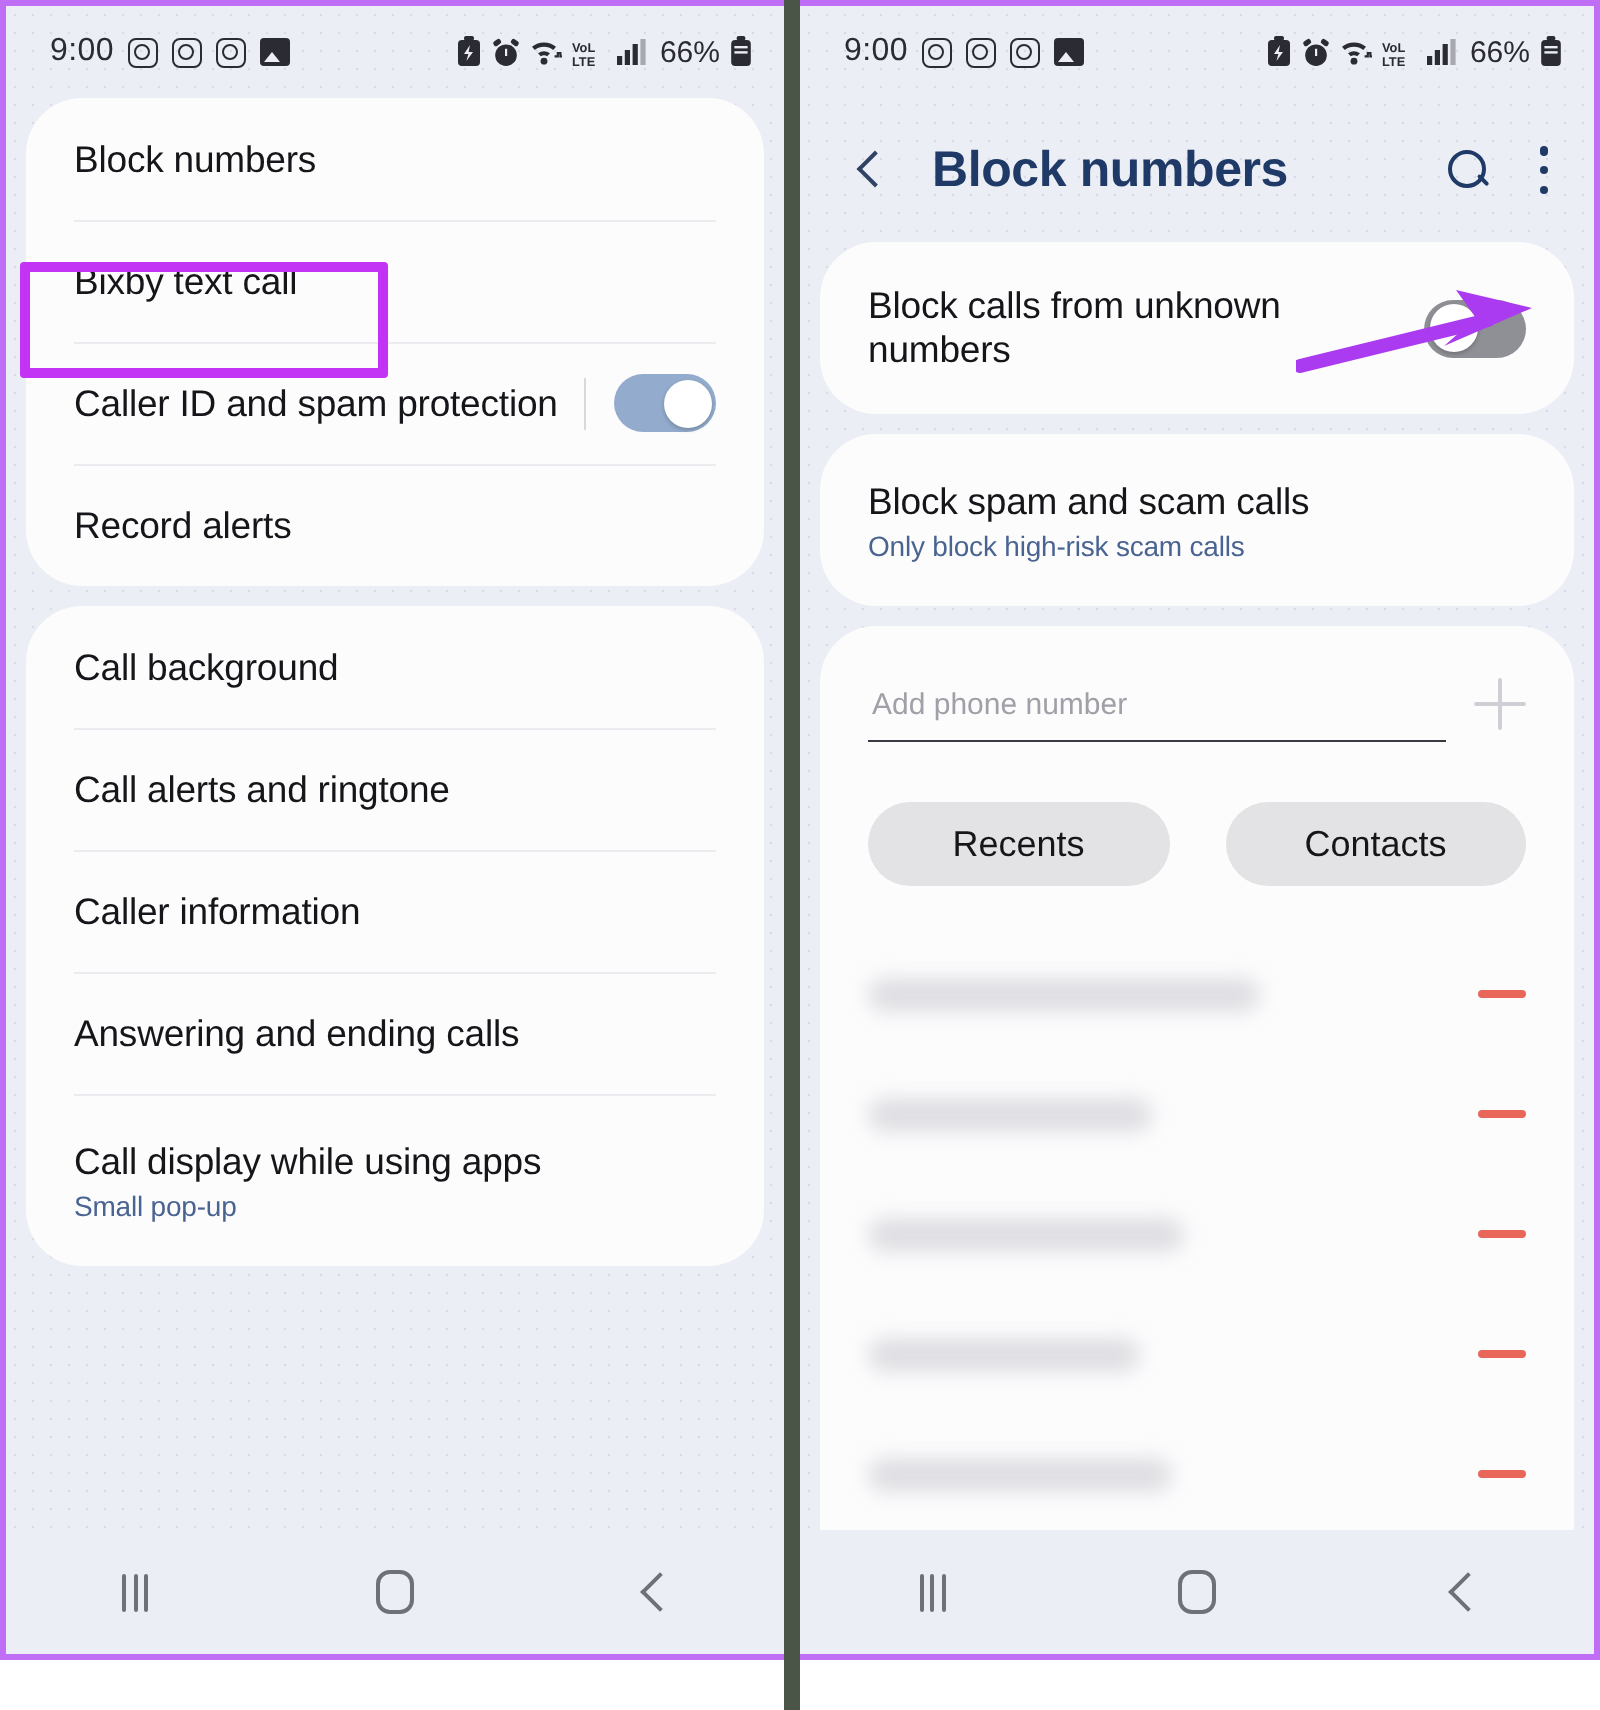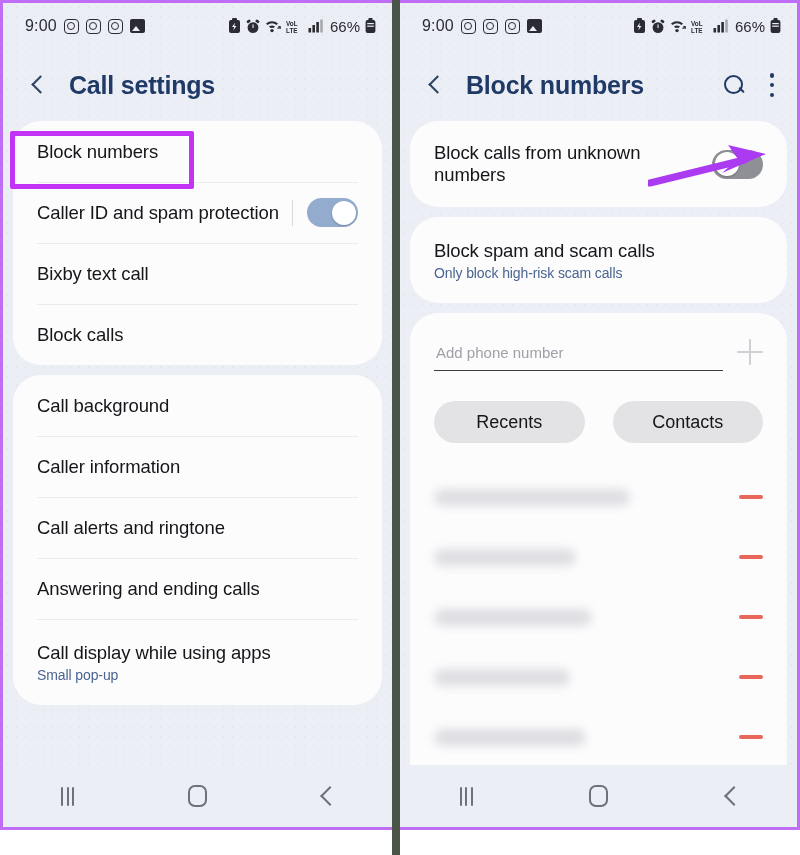--- a/index.html
+++ b/index.html
@@ -402,70 +402,66 @@
           <svg width="11" height="16" viewBox="0 0 11 16">
               <rect x="0.6" y="2" width="9.8" height="13" rx="2" fill="#2b2b33"></rect>
               <rect x="3.3" y="0" width="4.4" height="2.3" rx="1" fill="#2b2b33"></rect>
               <rect x="2.2" y="5" width="6.6" height="1.2" fill="#eceef5"></rect>
               <rect x="2.2" y="7.6" width="6.6" height="1.2" fill="#eceef5"></rect>
             </svg>
         </span>
       </div>
     </div>
 
-    <div class="app-header">
-      <div class="back-chevron"></div>
-      <div class="app-title">Call settings</div>
-    </div>
 
     <div class="content">
 
       <div class="card">
         <div class="row">
           <div class="row-text">
             <span class="row-label">Block numbers</span>
+          </div>
+        </div>
+        <div class="row">
+          <div class="row-text">
+            <span class="row-label">Bixby text call</span>
           </div>
         </div>
         <div class="row">
           <div class="row-text">
             <span class="row-label">Caller ID and spam protection</span>
           </div>
           <div class="toggle-wrap">
             <div class="toggle-sep"></div>
             <div class="toggle on">
                 <div class="knob"></div>
               </div>
           </div>
         </div>
         <div class="row">
           <div class="row-text">
-            <span class="row-label">Bixby text call</span>
-          </div>
-        </div>
-        <div class="row">
-          <div class="row-text">
-            <span class="row-label">Block calls</span>
+            <span class="row-label">Record alerts</span>
           </div>
         </div>
       </div>
 
       <div class="card">
         <div class="row">
           <div class="row-text">
             <span class="row-label">Call background</span>
           </div>
         </div>
         <div class="row">
           <div class="row-text">
+            <span class="row-label">Call alerts and ringtone</span>
+          </div>
+        </div>
+        <div class="row">
+          <div class="row-text">
             <span class="row-label">Caller information</span>
-          </div>
-        </div>
-        <div class="row">
-          <div class="row-text">
-            <span class="row-label">Call alerts and ringtone</span>
           </div>
         </div>
         <div class="row">
           <div class="row-text">
             <span class="row-label">Answering and ending calls</span>
           </div>
         </div>
         <div class="row row-tall">
           <div class="row-text">
             <span class="row-label">Call display while using apps</span>

